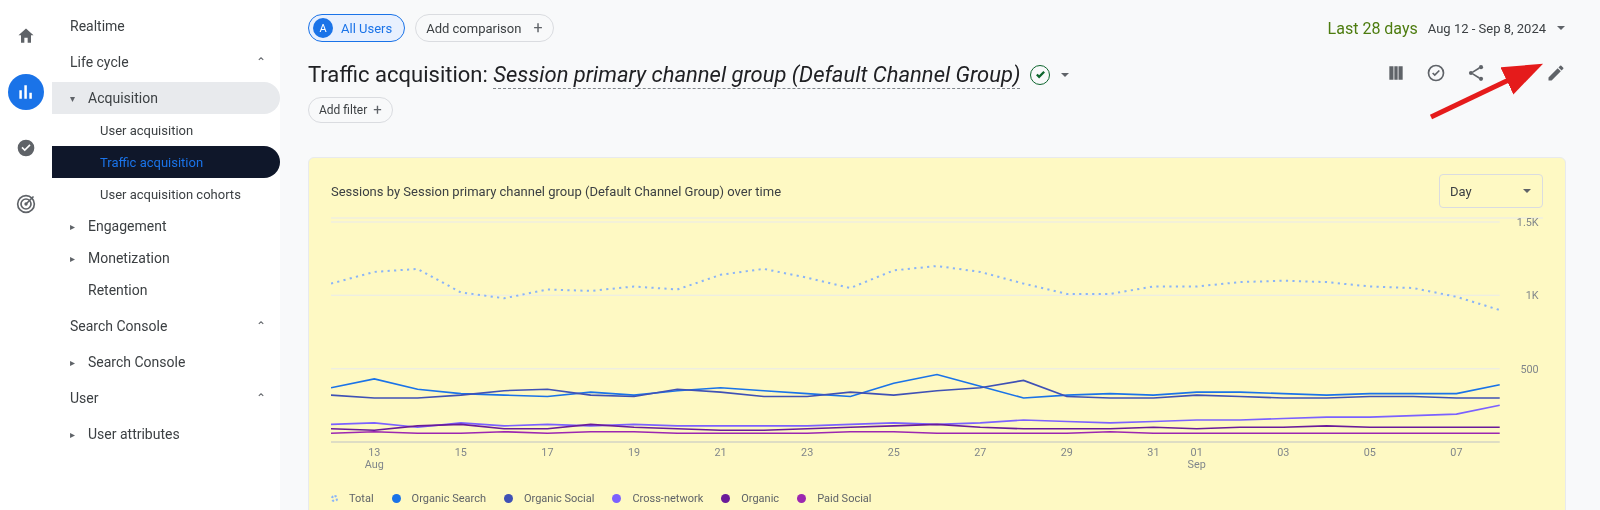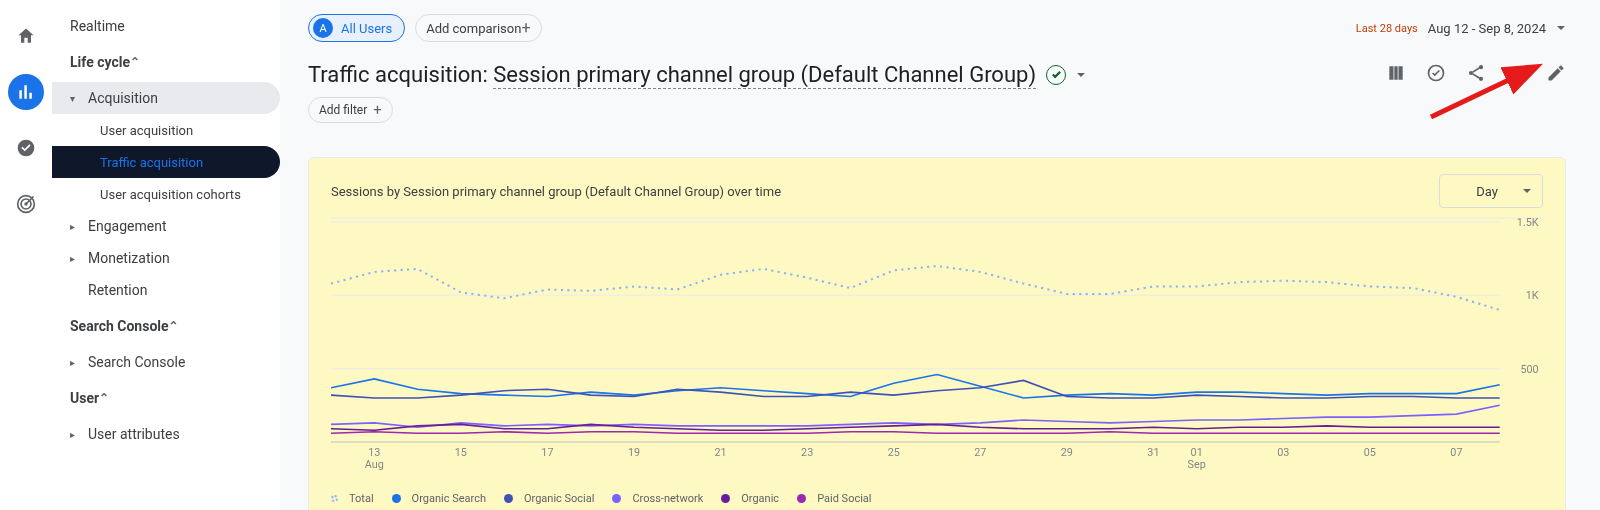--- a/index.html
+++ b/index.html
@@ -42,23 +42,23 @@
   .sn-item {
     height: 32px;
     display: flex; align-items: center;
     padding-left: 18px;
     border-radius: 0 16px 16px 0;
     cursor: pointer;
     position: relative;
   }
   .sn-section {
     height: 40px;
-    display: flex; align-items: center; justify-content: flex-start;
+    display: flex; align-items: center; justify-content: space-between;
     padding: 0 14px 0 18px;
-    font-weight: 700;
+    font-weight: 400;
     cursor: pointer;
   }
   .sn-sub1 {
     height: 32px; display: flex; align-items: center;
     padding-left: 36px; cursor: pointer; border-radius: 0 16px 16px 0;
     position: relative;
   }
   .sn-sub2 {
     height: 32px; display: flex; align-items: center;
     padding-left: 48px; cursor: pointer; border-radius: 0 16px 16px 0;
@@ -89,36 +89,36 @@
     border: 1px solid #1a73e8; border-radius: 16px;
     background: #e8f0fe; color: #1a73e8; font-size: 13px;
     cursor: pointer;
   }
   .chip-allusers .bubble {
     width: 20px; height: 20px; border-radius: 50%;
     background: #1a73e8; color: #fff; font-size: 11px;
     display: flex; align-items: center; justify-content: center;
   }
   .chip-addcomp {
-    display: flex; align-items: center; gap: 0;
+    display: flex; align-items: center; gap: 12px;
     height: 28px; padding: 0 10px;
     border: 1px solid #dadce0; border-radius: 14px;
     font-size: 13px; color: #3c4043; cursor: pointer;
   }
   .daterange { display: flex; align-items: center; gap: 10px; font-size: 13px; color: #3c4043; cursor: pointer; }
-  .daterange .period { color: #c2410c; font-size: 11px; }
+  .daterange .period { color: #4d7c0f; font-size: 16px; }
   .daterange svg { width: 10px; height: 10px; fill: #5f6368; }
   
   .titlerow {
     display: flex; align-items: center; justify-content: space-between;
     margin-top: 16px;
   }
   .title-left { display: flex; align-items: center; gap: 10px; }
   .page-title { font-size: 22px; color: #202124; font-weight: 400; }
-  .page-title-dim { border-bottom: 1px dashed #80868b; padding-bottom: 1px; cursor: pointer; }
+  .page-title-dim { border-bottom: 1px dashed #80868b; padding-bottom: 1px; cursor: pointer; font-style: italic; }
   .verify-badge {
     width: 20px; height: 20px; border: 1.5px solid #0d652d; border-radius: 50%;
     display: flex; align-items: center; justify-content: center; cursor: pointer;
     color: #0d652d;
   }
   .verify-badge svg { width: 11px; height: 11px; stroke: #0d652d; fill: none; stroke-width: 2.5; }
   .title-icons { display: flex; align-items: center; gap: 20px; color: #5f6368; }
   .title-icons > * { cursor: pointer; }
   .title-icons svg { width: 20px; height: 20px; fill: currentColor; }
   .addfilter {
@@ -134,21 +134,21 @@
     background: #fef9c3;
     border: 1px solid #e8eaed;
     border-radius: 6px;
     padding: 16px 22px 12px 22px;
   }
   .cardhead { display: flex; align-items: center; justify-content: space-between; }
   .cardtitle { font-size: 13px; color: #3c4043; }
   .gran-select {
     width: 104px; height: 34px;
     border: 1px solid #dadce0; border-radius: 4px;
-    display: flex; align-items: center; justify-content: flex-end;
+    display: flex; align-items: center; justify-content: space-between;
     padding: 12px 10px; font-size: 13px; cursor: pointer; gap: 24px;
   }
   .gran-select svg { width: 10px; height: 10px; fill: #5f6368; }
   .chartwrap { position: relative; height: 270px; margin-top: 6px; }
   .chartwrap svg { width: 100%; height: 100%; }
   .legend { display: flex; align-items: center; gap: 18px; font-size: 11px; color: #5f6368; margin-top: 8px; flex-wrap: wrap; }
   .legitem { display: flex; align-items: center; gap: 11px; }
   .swatch { width: 9px; height: 9px; border-radius: 50%; }
   .swatch.hollow { border: 2px dotted #8ab4f8; background: transparent; width: 7px; height: 7px; }
   

